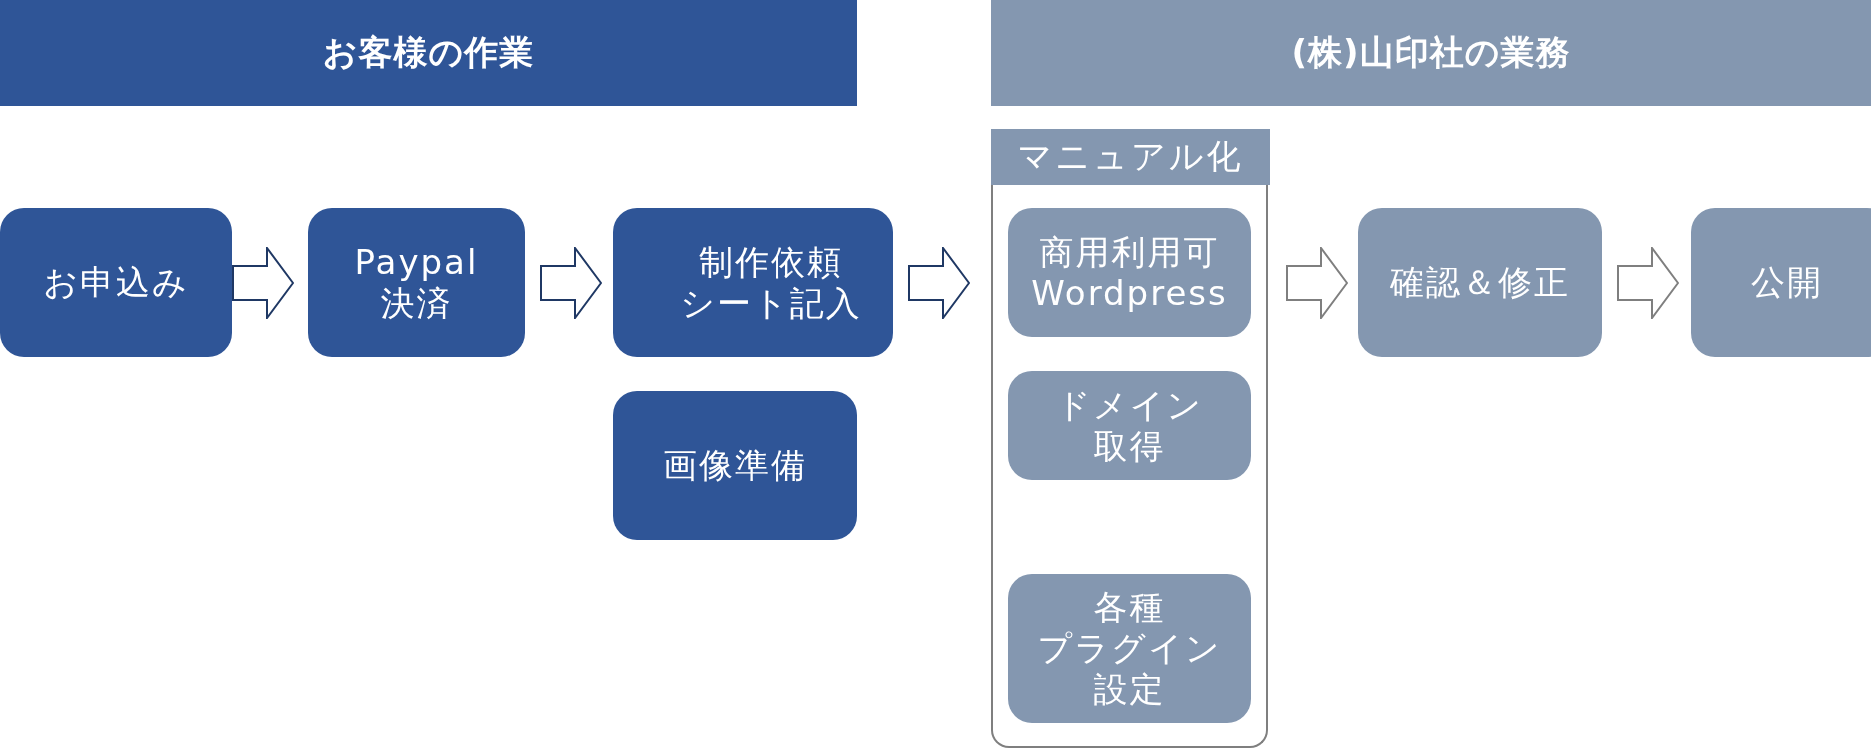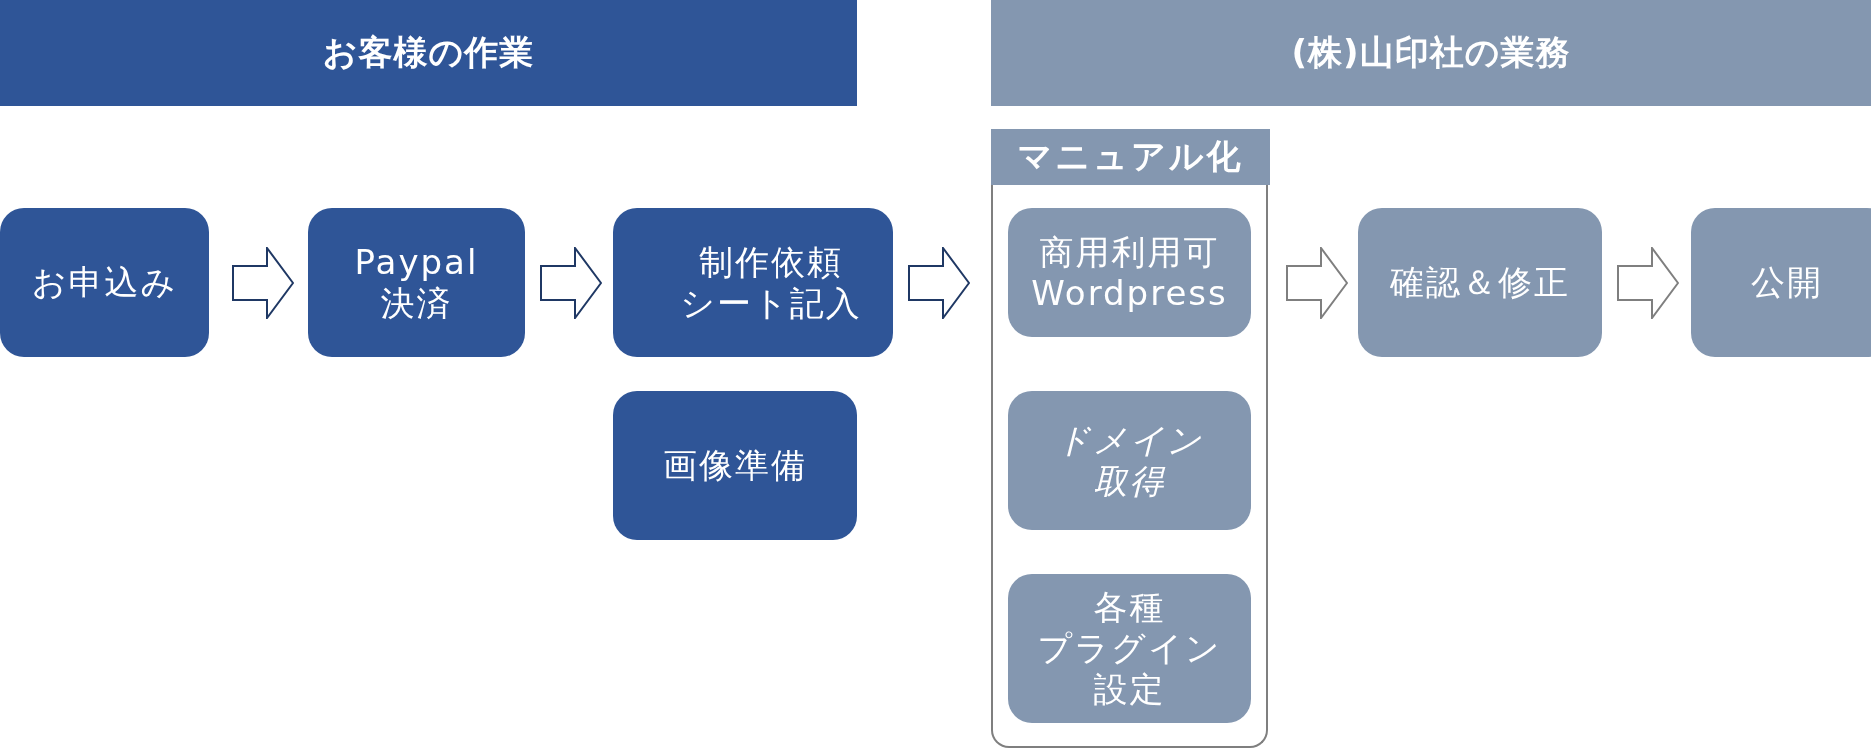--- a/index.html
+++ b/index.html
@@ -9,35 +9,35 @@
          color:#ffffff; font-weight:bold; font-size:34px; letter-spacing:1px; }
   .hdr-left { left:0; width:857px; background:#2f5597; }
   .hdr-right { left:991px; width:880px; background:#8497b0; }
   .box { position:absolute; border-radius:24px; display:flex; align-items:center; justify-content:center;
          text-align:center; color:#ffffff; font-size:34px; line-height:41px; white-space:pre-line; letter-spacing:2px; }
   .blue { background:#2f5597; }
   .gray { background:#8497b0; }
   .container { position:absolute; left:991px; top:129px; width:277px; height:619px;
                border:2px solid #7f7f7f; border-top:none; border-radius:0 0 18px 18px; box-sizing:border-box; }
   .container-label { position:absolute; left:991px; top:129px; width:279px; height:56px; background:#8497b0;
-                     color:#ffffff; font-size:34px; display:flex; align-items:center; justify-content:center; letter-spacing:3px;font-weight:bold; }
+                     color:#ffffff; font-size:34px; display:flex; align-items:center; justify-content:center; letter-spacing:3px; }
   .arrow { position:absolute; width:62px; height:72px; }
   .arrow svg { width:100%; height:100%; display:block; }
 </style>
 </head>
 <body>
 
 <div class="hdr hdr-left">
   <span>お客様の作業</span>
 </div>
 <div class="hdr hdr-right">
   <span>(株)山印社の業務</span>
 </div>
 
-<div class="box blue" style="left:0;top:208px;width:209px;height:149px;">
+<div class="box blue" style="left:0;top:208px;width:232px;height:149px;">
   <span>お申込み</span>
 </div>
 
 <div class="arrow" style="left:232px;top:247px;">
   <svg viewBox="0 0 62 72">
       <polygon points="1,19 35,19 35,1 61,36 35,71 35,53 1,53" fill="#ffffff" stroke="#1f3864" stroke-width="2"></polygon>
     </svg>
 </div>
 
 <div class="box blue" style="left:308px;top:208px;width:217px;height:149px;">
@@ -68,21 +68,21 @@
 
 <div class="container"></div>
 <div class="container-label">
   <span>マニュアル化</span>
 </div>
 
 <div class="box gray" style="left:1008px;top:208px;width:243px;height:129px;">
   <span>商用利用可
 Wordpress</span>
 </div>
-<div class="box gray" style="left:1008px;top:391px;width:243px;height:139px;font-style:italic;">
+<div class="box gray" style="left:1008px;top:371px;width:243px;height:109px;">
   <span>ドメイン
 取得</span>
 </div>
 <div class="box gray" style="left:1008px;top:574px;width:243px;height:149px;">
   <span>各種
 プラグイン
 設定</span>
 </div>
 
 <div class="arrow" style="left:1286px;top:247px;">

